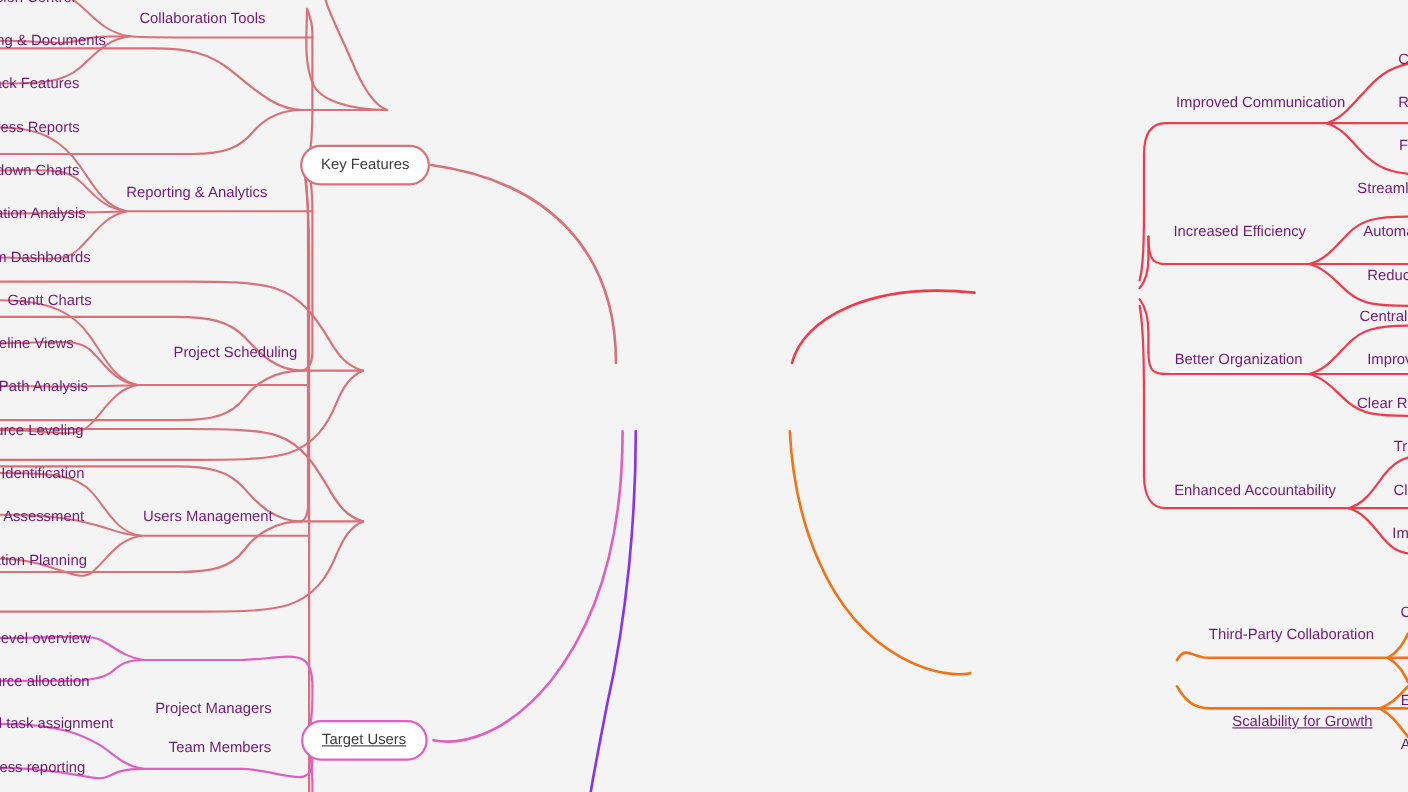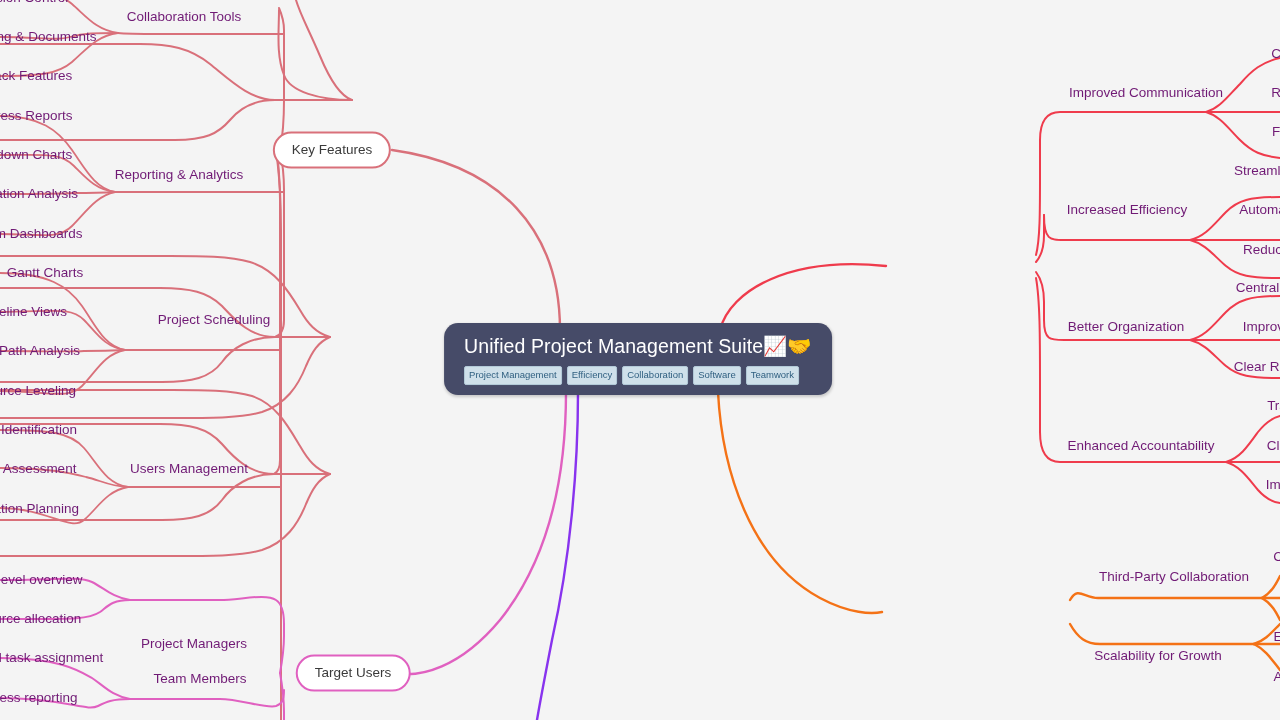--- a/index.html
+++ b/index.html
@@ -199,54 +199,42 @@
       <path d="M 1262,598 C 1272,604 1276,612 1280,620"></path>
 
       <path d="M 1070,624 C 1078,638 1086,644 1100,644 L 1254,644"></path>
       <path d="M 1254,644 L 1280,644"></path>
       <path d="M 1254,644 C 1266,640 1272,632 1280,624"></path>
       <path d="M 1254,644 C 1266,650 1272,660 1280,670"></path>
     </g>
 
   </svg>
 
-  <div class="node root" id="root-node" style="left:638px; top:359px;">
-    <div class="root-title">
-      <span>Unified Project Management Suite</span><span>📈🤝</span>
-    </div>
-    <div class="root-tags">
-        <span class="root-tag">Project Management</span>
-        <span class="root-tag">Efficiency</span>
-        <span class="root-tag">Collaboration</span>
-        <span class="root-tag">Software</span>
-        <span class="root-tag">Teamwork</span>
-      </div>
-  </div>
 
   <div class="node pill" style="left:332px; top:150px; border-color:#d9707a;">Key Features</div>
 
-  <div class="node pill" style="left:353px; top:673px; border-color:#e060c0;">Target Users</div>
+  <div class="node pill" style="left:331px; top:673px; border-color:#e060c0;text-decoration:underline;">Target Users</div>
 
 
 
   <div class="node label" style="left:184px; top:17px;">Collaboration Tools</div>
   <div class="node label" style="left:179px; top:175px;">Reporting &amp; Analytics</div>
   <div class="node label" style="left:186px; top:320px;margin-left:28px;">Project Scheduling</div>
   <div class="node label" style="left:189px; top:469px;">Users Management</div>
 
   <div class="node label" style="left:194px; top:600px;margin-top:44px;">Project Managers</div>
   <div class="node label" style="left:200px; top:679px;">Team Members</div>
 
   <div class="node label" style="left:1146px; top:93px;">Improved Communication</div>
   <div class="node label" style="left:1127px; top:210px;">Increased Efficiency</div>
   <div class="node label" style="left:1126px; top:327px;">Better Organization</div>
   <div class="node label" style="left:1141px; top:446px;">Enhanced Accountability</div>
 
   <div class="node label" style="left:1174px; top:577px;">Third-Party Collaboration</div>
-  <div class="node label" style="left:1158px; top:656px;">Scalability for Growth</div>
+  <div class="node label" style="left:1184px; top:656px;text-decoration:underline;">Scalability for Growth</div>
 
   <div class="node label l3" style="left:22px; top:-2px;">Version Control</div>
   <div class="node label l3" style="left:18px; top:37px;">File Sharing &amp; Documents</div>
   <div class="node label l3" style="left:14px; top:76px;">Feedback Features</div>
 
   <div class="node label l3" style="left:20px; top:116px;">Progress Reports</div>
   <div class="node label l3" style="left:20px; top:155px;">Burndown Charts</div>
   <div class="node label l3" style="left:22px; top:194px;">Utilization Analysis</div>
   <div class="node label l3" style="left:21px; top:234px;">Custom Dashboards</div>
 

